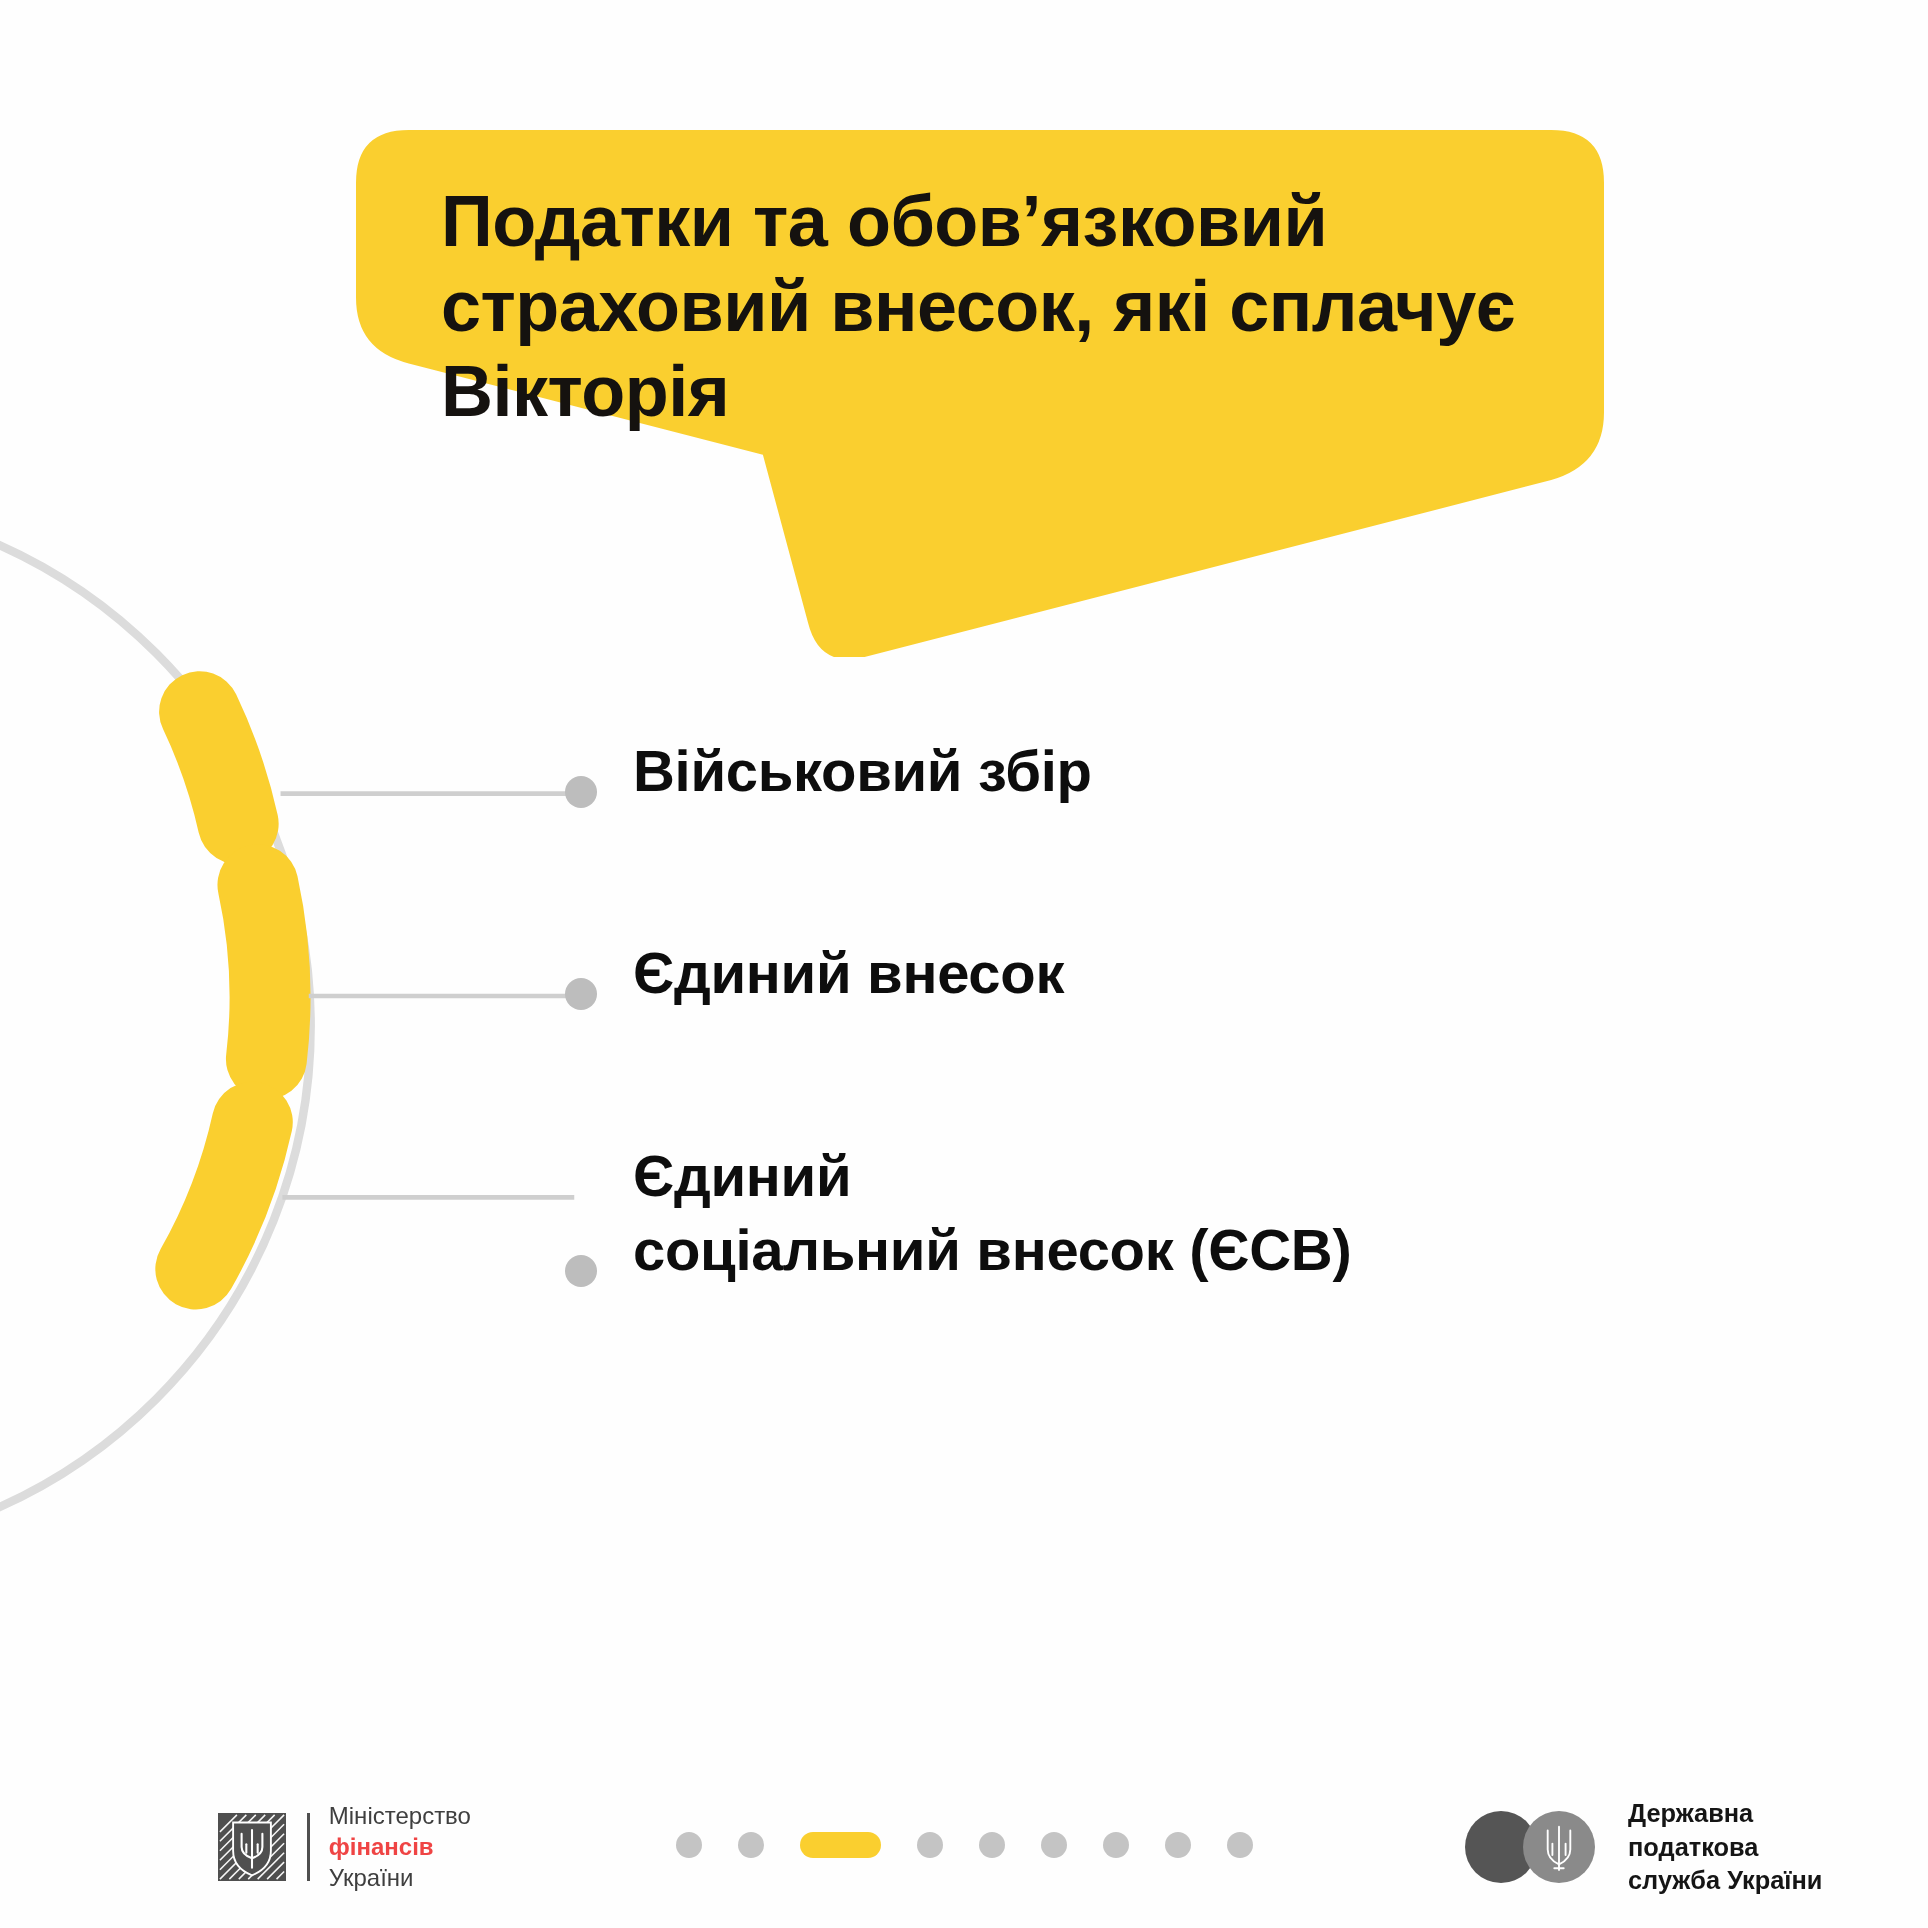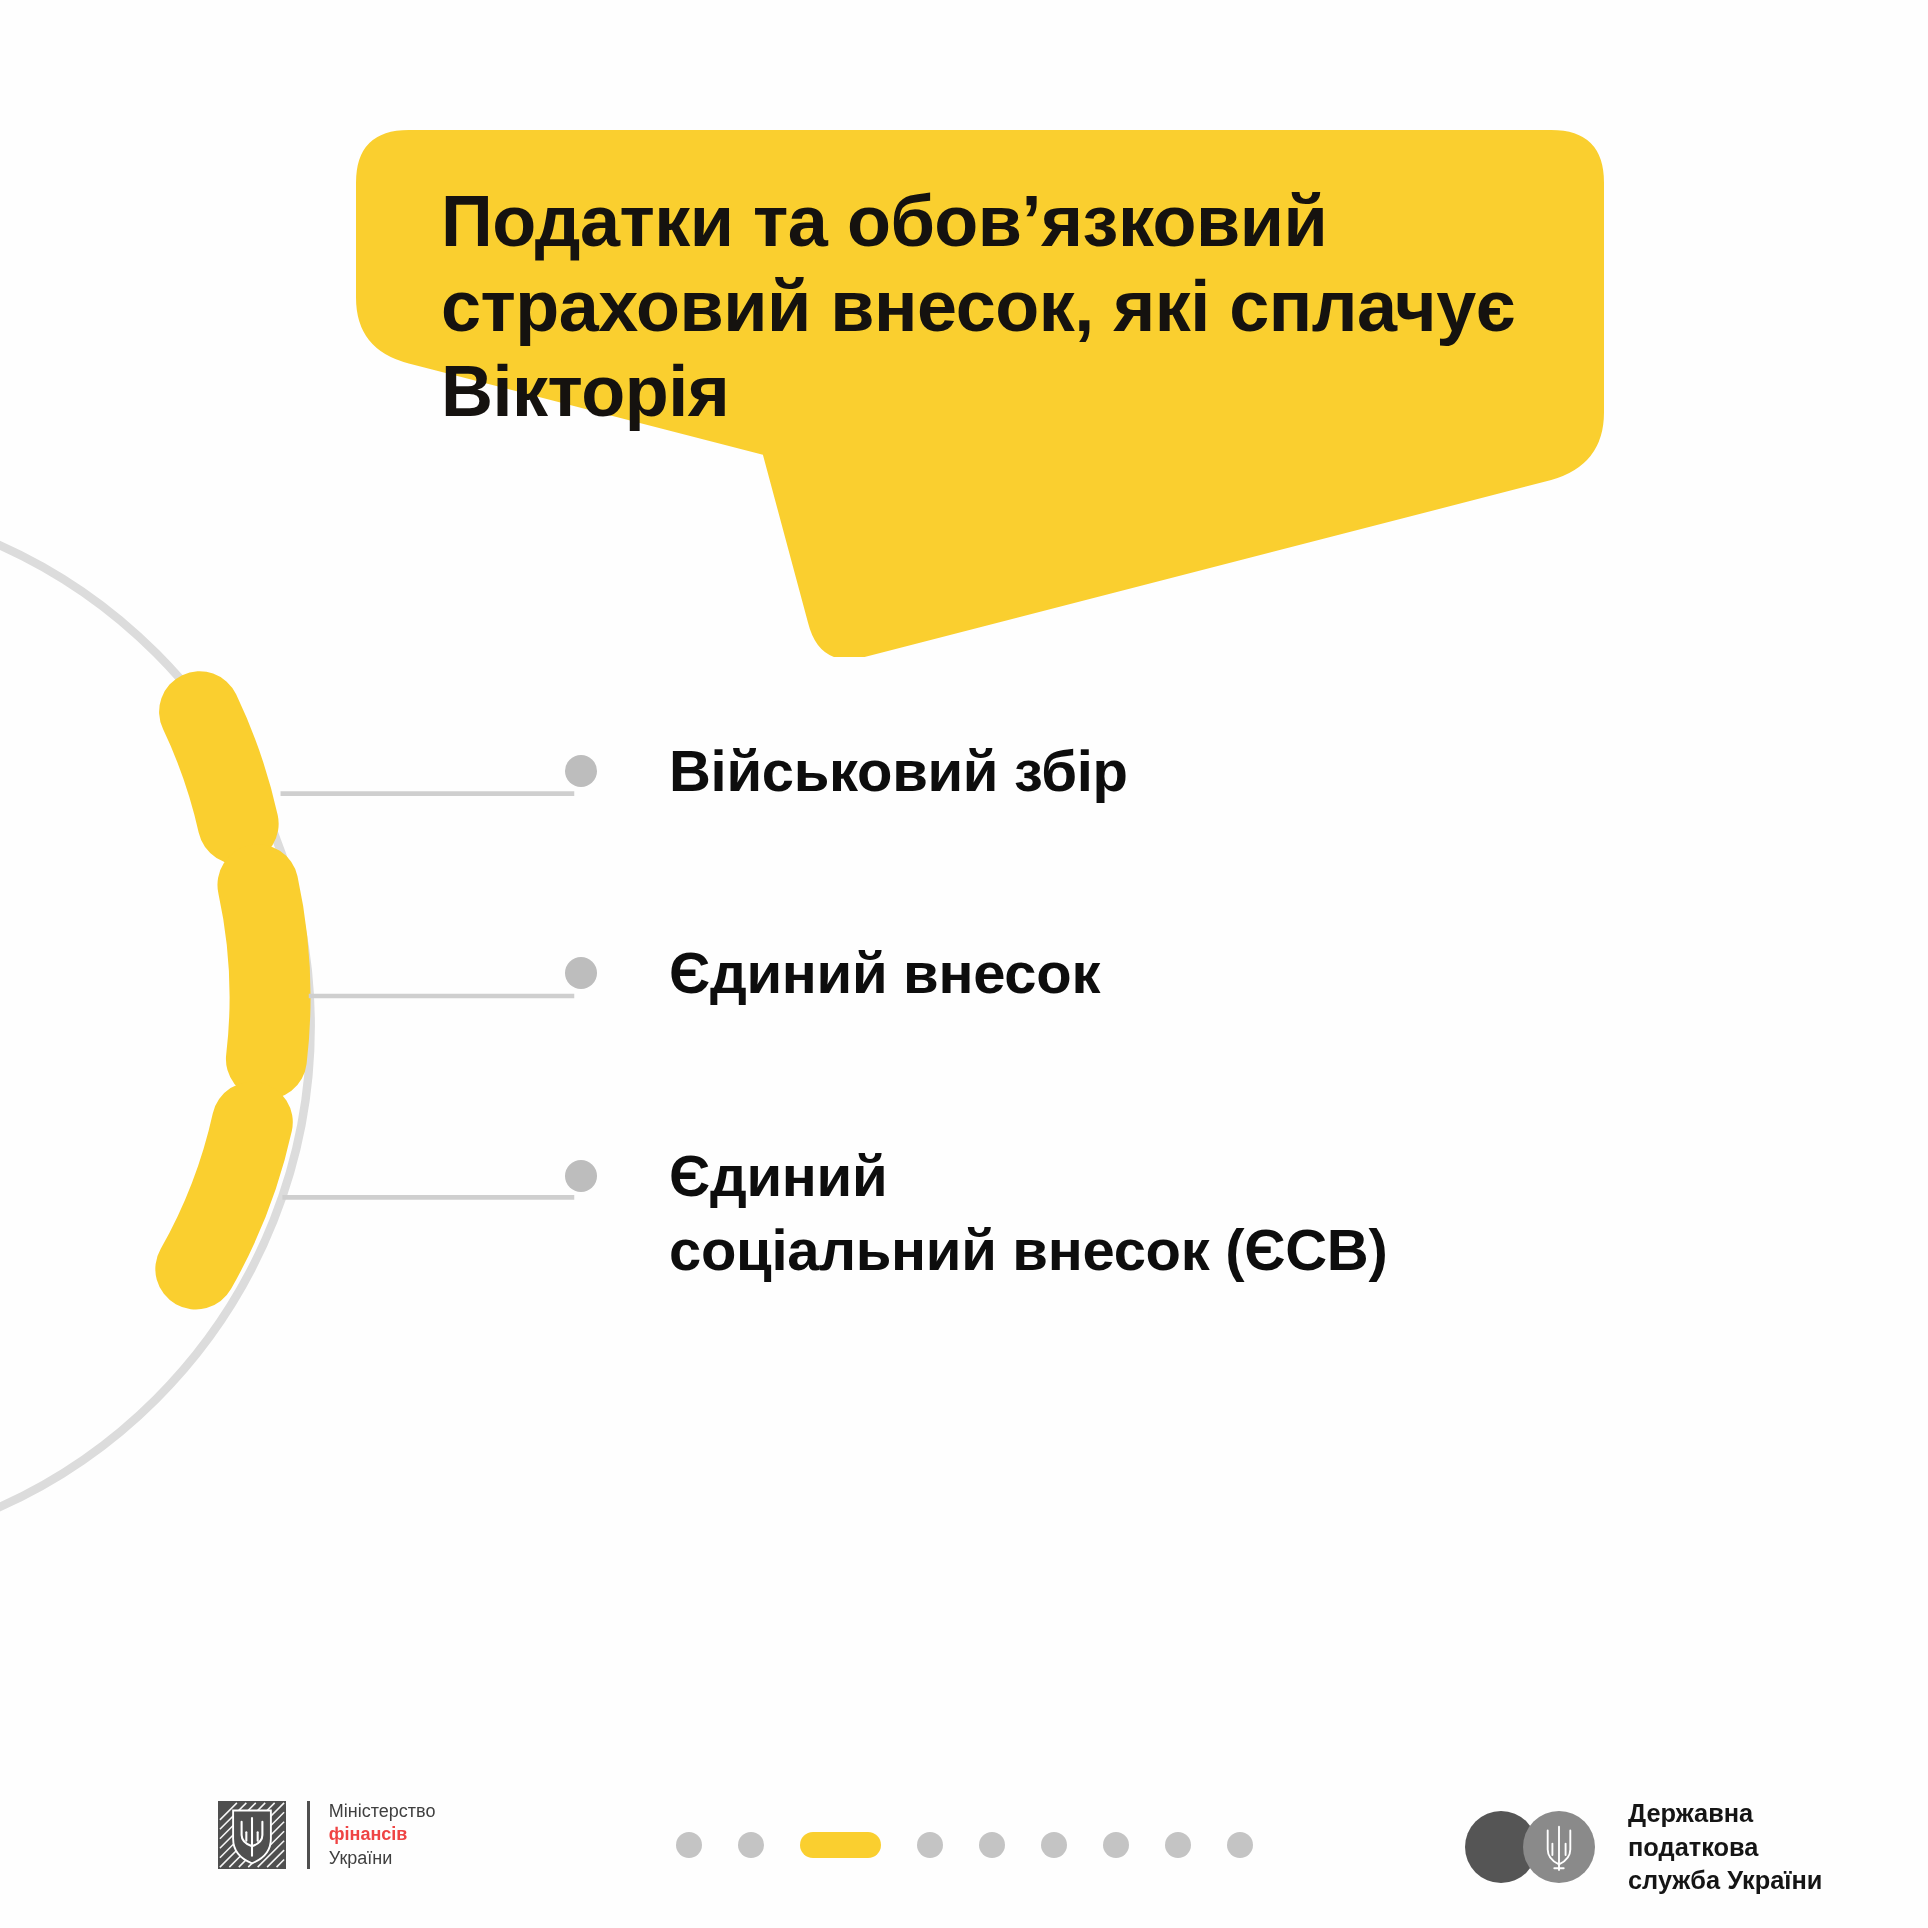--- a/index.html
+++ b/index.html
@@ -59,22 +59,21 @@
   
   #bullet-list {
     position: absolute;
     left: 565px;
     top: 734px;
     width: 1252px;
   }
   .bullet-row {
     position: absolute;
     display: flex;
-    align-items: flex-start;
-    gap: 36px;
+    align-items: flex-end;
   }
   .bullet-dot {
     width: 32px;
     height: 32px;
     border-radius: 50%;
     background: #bdbdbd;
     flex: 0 0 auto;
     margin-top: 21px;
   }
   .bullet-label {
@@ -123,21 +122,21 @@
     flex: 0 0 auto;
   }
   #minfin-divider {
     width: 2.8px;
     height: 68px;
     background: #4f4f4f;
     margin: 0 19px 0 21px;
     flex: 0 0 auto;
   }
   #minfin-words {
-    font-size: 18px;
+    font-size: 24px;
     line-height: 1.3;
     color: #3f3f3f;
     white-space: pre-line;
   }
   #minfin-words .strong { font-weight: bold; color: #ef4444; }
 
   #logo-tax {
     position: absolute;
     left: 1465px;
     top: 1797px;

